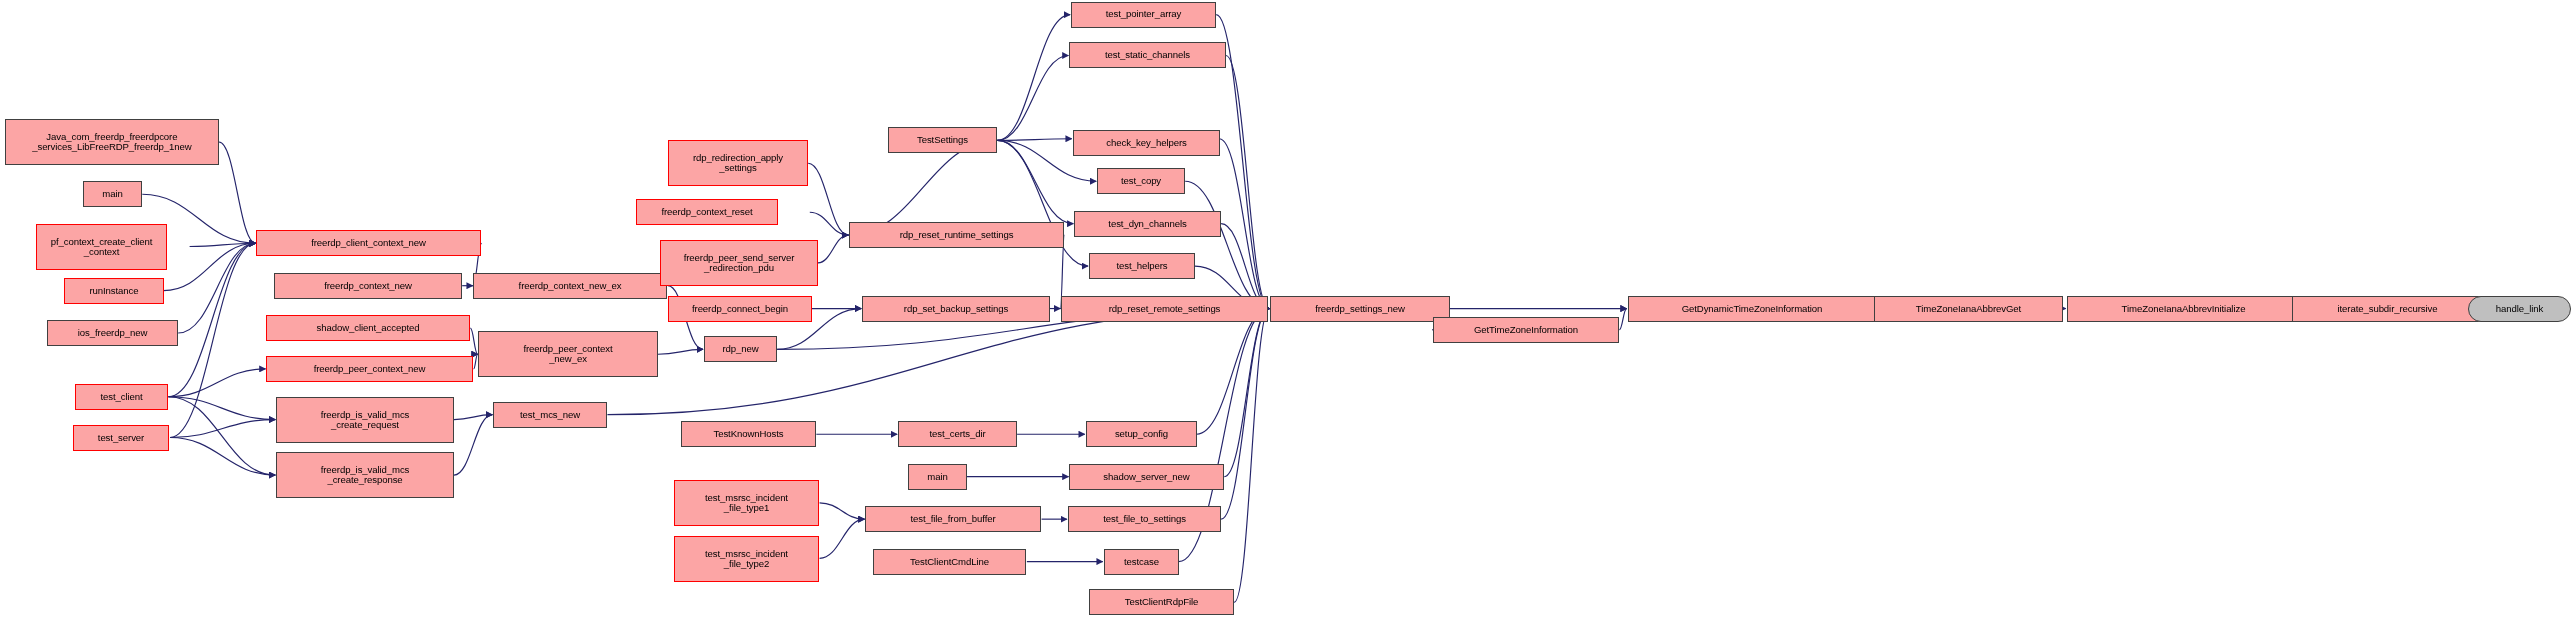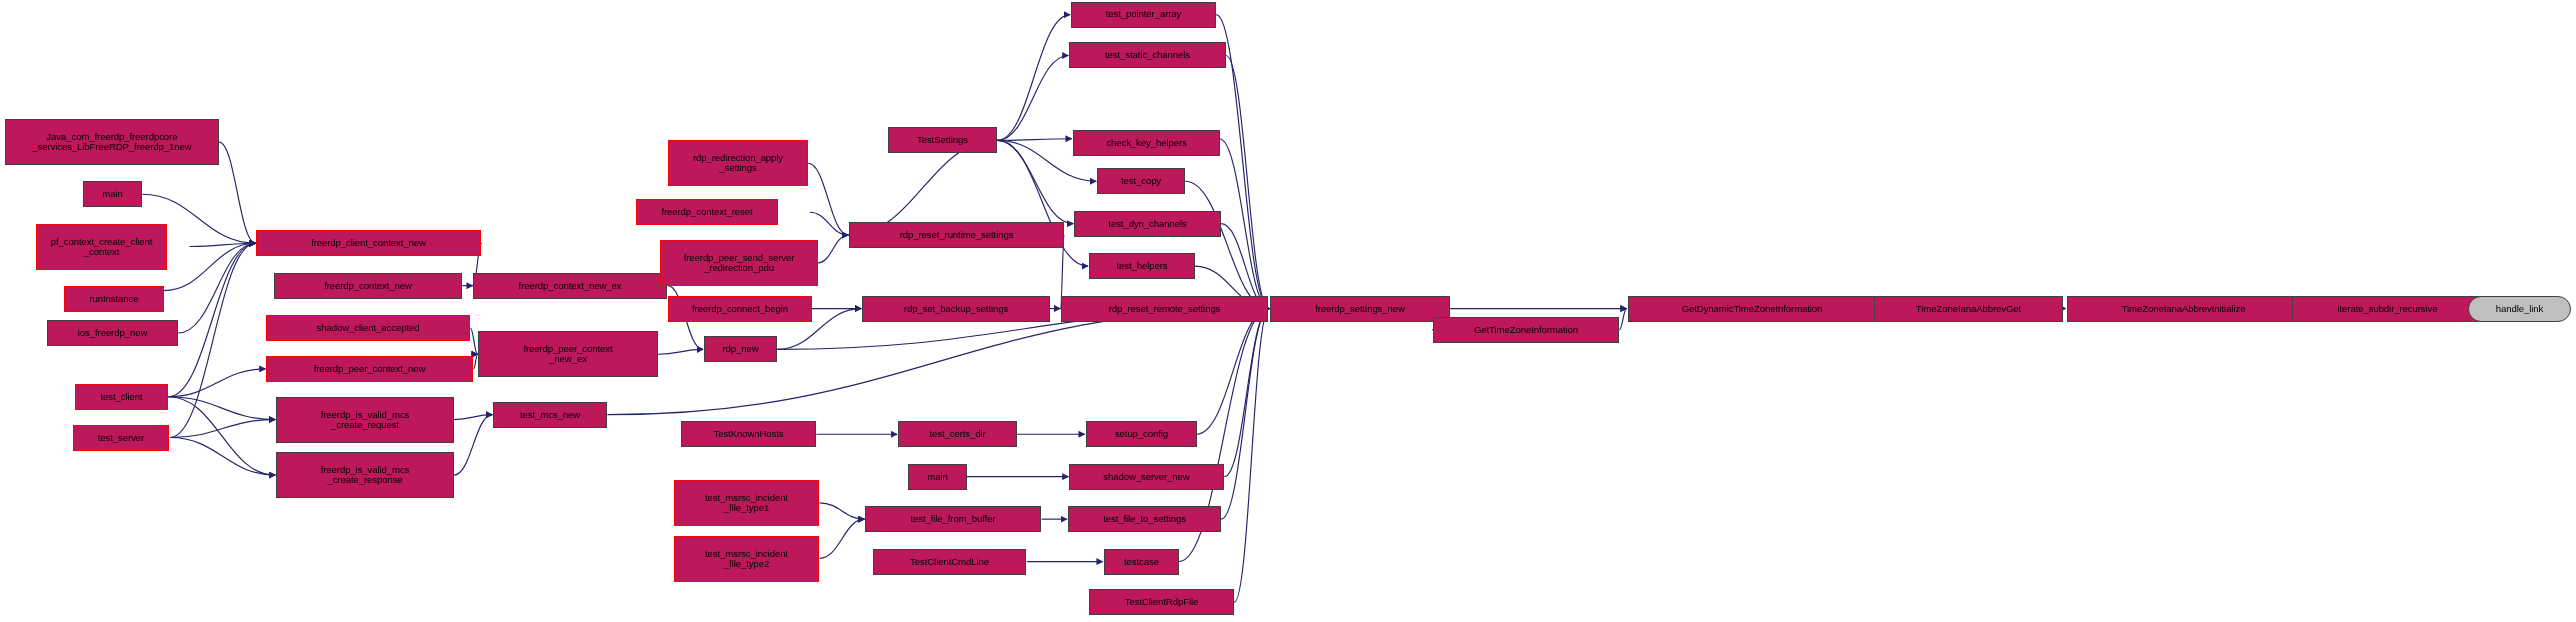--- a/index.html
+++ b/index.html
@@ -25,21 +25,21 @@
     pointer-events: none;
   }
   .node {
     position: absolute;
     box-sizing: border-box;
     display: flex;
     align-items: center;
     justify-content: center;
     text-align: center;
     border: 0.8px solid #404040;
-    background: #be185d;
+    background: #fca5a5;
     color: #000000;
     font-size: 9.6px;
     line-height: 10.4px;
     letter-spacing: -0.1px;
     white-space: pre-line;
     padding: 0 2.5px;
     z-index: 5;
   }
   .node.red {
     border-color: #ff0000;
@@ -125,21 +125,21 @@
         <path d="M 2981.2756653992396 376.8330708661418 C 2972.8873574144486 376.8330708661418, 2971.0232889733843 376.8330708661418, 2962.6349809885933 376.8330708661418" fill="none" stroke="#24246a" stroke-width="1.4" marker-end="url(#arrow)"></path>
         <path d="M 2963.6349809885933 364.2850393700788 C 2972.0232889733843 364.2850393700788, 2973.8873574144486 364.2850393700788, 2982.2756653992396 364.2850393700788" fill="none" stroke="#24246a" stroke-width="1.4" marker-end="url(#arrow)"></path>
       </g>
   </svg>
   <div id="node-layer">
       <div class="node" style="left: 4.9px; top: 119px; width: 214px; height: 46px;"><span>Java_com_freerdp_freerdpcore
 _services_LibFreeRDP_freerdp_1new</span></div>
       <div class="node" style="left: 83px; top: 181px; width: 59px; height: 26px;"><span>main</span></div>
       <div class="node red" style="left: 36px; top: 224px; width: 131px; height: 46px;"><span>pf_context_create_client
 _context</span></div>
-      <div class="node red" style="left: 64px; top: 278px; width: 100px; height: 26px; margin-top: 8px;"><span>runInstance</span></div>
+      <div class="node red" style="left: 64px; top: 278px; width: 100px; height: 26px;"><span>runInstance</span></div>
       <div class="node" style="left: 47px; top: 320px; width: 131px; height: 26px;"><span>ios_freerdp_new</span></div>
       <div class="node red" style="left: 75px; top: 384px; width: 93px; height: 26px;"><span>test_client</span></div>
       <div class="node red" style="left: 73px; top: 425px; width: 96px; height: 26px;"><span>test_server</span></div>
       <div class="node red" style="left: 256px; top: 230px; width: 225px; height: 26px;"><span>freerdp_client_context_new</span></div>
       <div class="node" style="left: 274px; top: 273px; width: 188px; height: 26px;"><span>freerdp_context_new</span></div>
       <div class="node red" style="left: 266px; top: 315px; width: 204px; height: 26px;"><span>shadow_client_accepted</span></div>
       <div class="node red" style="left: 266px; top: 356px; width: 207px; height: 26px;"><span>freerdp_peer_context_new</span></div>
       <div class="node" style="left: 276px; top: 397px; width: 178px; height: 46px;"><span>freerdp_is_valid_mcs
 _create_request</span></div>
       <div class="node" style="left: 276px; top: 452px; width: 178px; height: 46px;"><span>freerdp_is_valid_mcs

